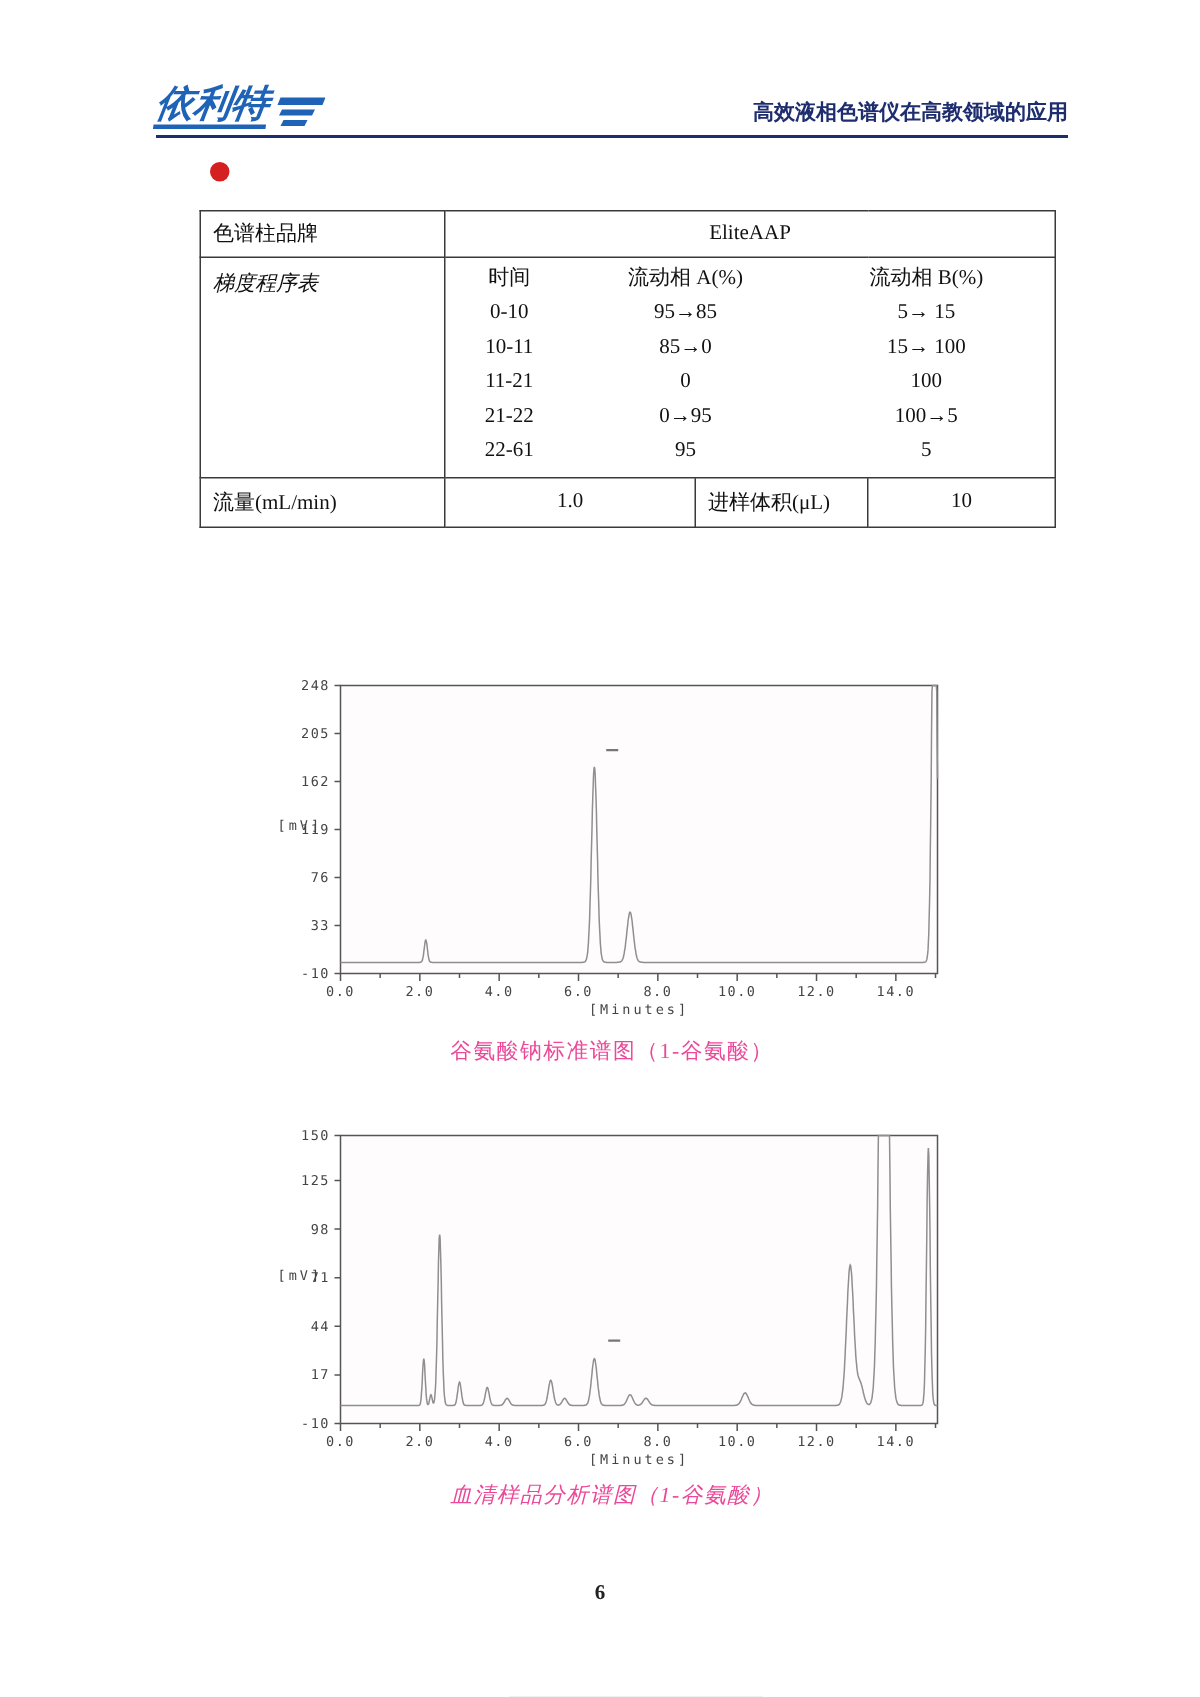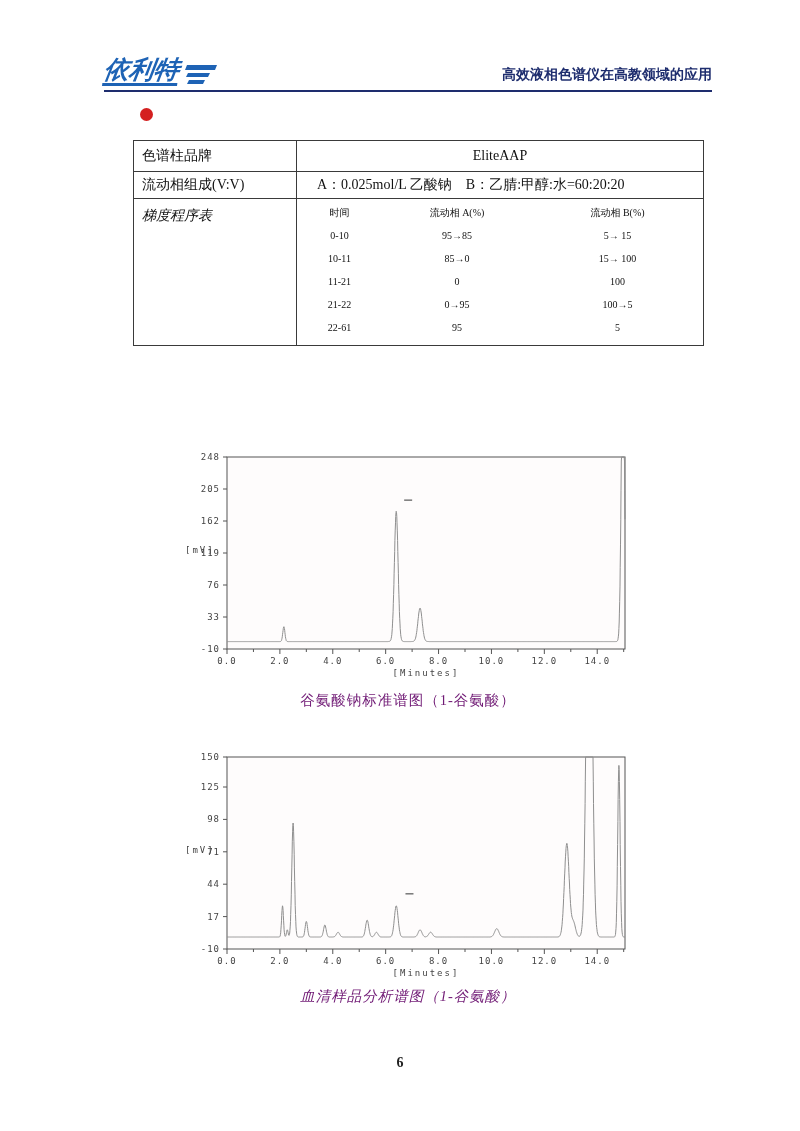--- a/index.html
+++ b/index.html
@@ -43,33 +43,33 @@
   .cond-table td{border:1px solid #3a3a3a;padding:2px 4px;vertical-align:middle;}
   .cond-table td.lbl{text-align:left;padding-left:8px;}
   .cond-table td.ctr{text-align:center;}
   .cond-table td.lft{text-align:left;padding-left:20px;}
   tr.r-brand td{height:26px;}
   tr.r-detect td{height:32px;}
   tr.r-mobile td{height:22px;}
   tr.r-flow td{height:28px;}
   tr.r-instr td{height:26px;}
   td.grad-label{vertical-align:top;padding-top:8px;font-style:italic;}
-  .grad-grid{display:grid;grid-template-columns:85px 150px 1fr;row-gap:1px;font-size:10px;padding:3px 0 6px 0;}
+  .grad-grid{display:grid;grid-template-columns:85px 150px 1fr;row-gap:1px;font-size:14px;padding:3px 0 6px 0;}
   .grad-grid span{display:block;text-align:center;line-height:22px;}
   
   .chart-block{position:absolute;left:183px;width:450px;text-decoration:underline;}
   .chart-1{top:448px;}
   .chart-2{top:748px;}
   svg.chrom text{
     font-family:"DejaVu Sans Mono","Liberation Mono",monospace;
     font-size:9px;fill:#444;letter-spacing:1px;
   }
   svg.chrom text.axlab{letter-spacing:2px;}
   .caption{
-    text-align:center;font-size:14.5px;color:#701a75;
+    text-align:center;font-size:14.5px;color:#ec4899;
     margin-top:3px;letter-spacing:1px;
   }
   .cap-1{position:absolute;left:183px;top:688px;width:450px;}
   .cap-2{position:absolute;left:183px;top:984px;width:450px;font-style:italic;}
   
   .page-number{
     position:absolute;left:0;top:1055px;width:800px;
     text-align:center;font-size:14px;font-weight:bold;color:#222;
   }
 </style>
@@ -102,24 +102,20 @@
         <col style="width:163px">
         <col style="width:167px">
         <col style="width:115px">
         <col style="width:125px">
       </colgroup>
     <tbody>
         <tr class="r-brand">
       <td class="lbl">色谱柱品牌</td>
       <td class="ctr" colspan="3">EliteAAP</td>
     </tr>
-    <tr class="r-mobile">
-      <td class="lbl">流动相组成(V:V)</td>
-      <td class="lft" colspan="3">A：0.025mol/L 乙酸钠　B：乙腈:甲醇:水=60:20:20</td>
-    </tr>
     <tr>
       <td class="lbl grad-label">梯度程序表</td>
       <td colspan="3" style="padding:0 0 0 0;">
         <div class="grad-grid">
           <span>时间</span>
           <span>流动相 A(%)</span>
           <span>流动相 B(%)</span>
 
           <span>0-10</span>
           <span>95→85</span>
@@ -135,20 +131,26 @@
 
           <span>21-22</span>
           <span>0→95</span>
           <span>100→5</span>
 
           <span>22-61</span>
           <span>95</span>
           <span>5</span>
         </div>
       </td>
+    </tr>
+    <tr class="r-flow">
+      <td class="lbl">流量(mL/min)</td>
+      <td class="ctr">1.0</td>
+      <td class="lbl">进样体积(μL)</td>
+      <td class="ctr">10</td>
     </tr>
   </tbody>
     </table>
 
   <div class="chart-block chart-1">
     <svg class="chrom" width="450" height="235">
         <rect x="44" y="9" width="398" height="192" fill="#fefcfc" stroke="#555" stroke-width="1"></rect>
         <line x1="40" y1="9" x2="44" y2="9" stroke="#555" stroke-width="1"></line>
         <text x="37" y="12" text-anchor="end">248</text>
         <line x1="40" y1="41" x2="44" y2="41" stroke="#555" stroke-width="1"></line>

